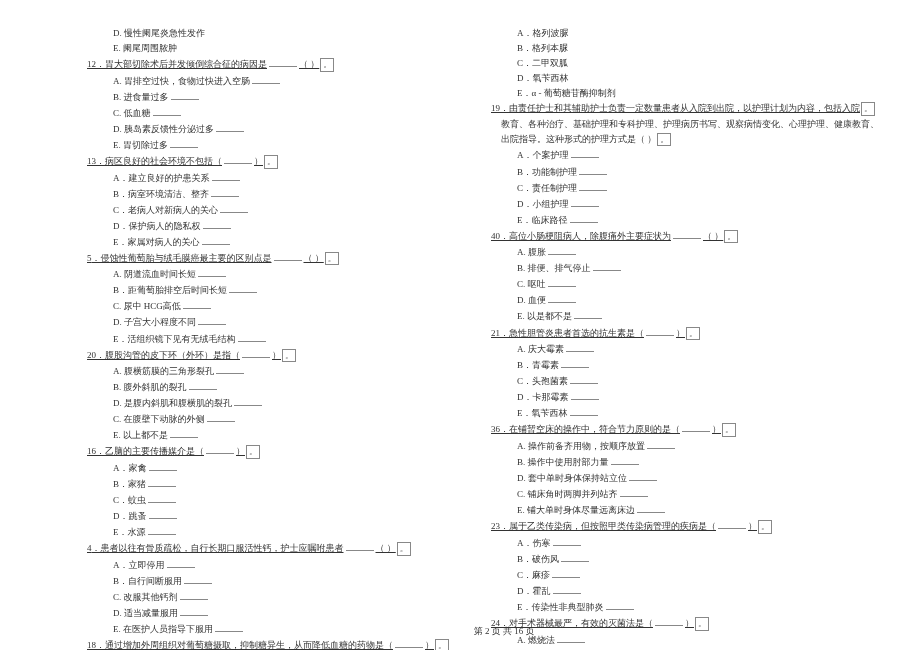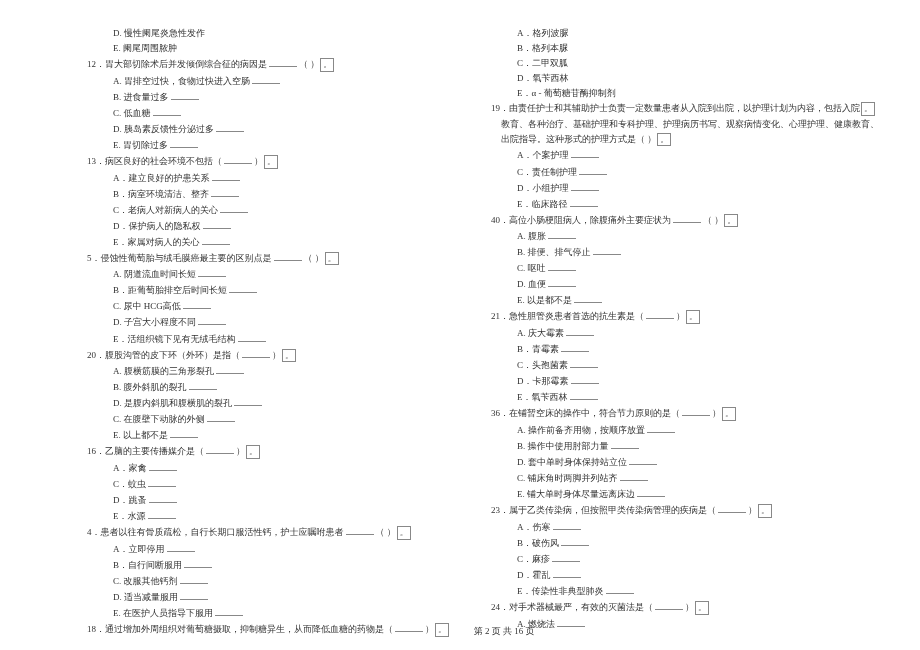--- a/index.html
+++ b/index.html
@@ -30,20 +30,21 @@
     white-space: nowrap;
   }
   .opt {
     padding-left: 38px;
   }
   .opt2 {
     padding-left: 22px;
   }
   .q {
     padding-left: 12px;
+    text-decoration: underline;
   }
   .blank {
     display: inline-block;
     border-bottom: 1px solid #888;
     min-width: 28px;
     height: 9px;
     vertical-align: baseline;
     margin: 0 2px;
   }
   .box {
@@ -88,20 +89,21 @@
       <div class="line opt">D. 子宫大小程度不同<span class="blank"></span></div>
       <div class="line opt">E．活组织镜下见有无绒毛结构<span class="blank"></span></div>
       <div class="line q"><span>20</span>．腹股沟管的皮下环（外环）是指（<span class="blank"></span>）<span class="box">。</span></div>
       <div class="line opt">A. 腹横筋膜的三角形裂孔<span class="blank"></span></div>
       <div class="line opt">B. 腹外斜肌的裂孔<span class="blank"></span></div>
       <div class="line opt">D. 是腹内斜肌和腹横肌的裂孔<span class="blank"></span></div>
       <div class="line opt">C. 在腹壁下动脉的外侧<span class="blank"></span></div>
       <div class="line opt">E. 以上都不是<span class="blank"></span></div>
       <div class="line q"><span>16</span>．乙脑的主要传播媒介是（<span class="blank"></span>）<span class="box">。</span></div>
       <div class="line opt">A．家禽<span class="blank"></span></div>
+      <div class="line opt">B．家猪<span class="blank"></span></div>
       <div class="line opt">C．蚊虫<span class="blank"></span></div>
       <div class="line opt">D．跳蚤<span class="blank"></span></div>
       <div class="line opt">E．水源<span class="blank"></span></div>
       <div class="line q"><span>4</span>．患者以往有骨质疏松，自行长期口服活性钙，护士应嘱咐患者<span class="blank"></span>（      ）<span class="box">。</span></div>
       <div class="line opt">A．立即停用<span class="blank"></span></div>
       <div class="line opt">B．自行间断服用<span class="blank"></span></div>
       <div class="line opt">C. 改服其他钙剂<span class="blank"></span></div>
       <div class="line opt">D. 适当减量服用<span class="blank"></span></div>
       <div class="line opt">E. 在医护人员指导下服用<span class="blank"></span></div>
       <div class="line q"><span>18</span>．通过增加外周组织对葡萄糖摄取，抑制糖异生，从而降低血糖的药物是（<span class="blank"></span>）<span class="box">。</span></div>
@@ -109,20 +111,21 @@
   <div class="col" id="right-col">
       <div class="line opt">A．格列波脲</div>
       <div class="line opt">B．格列本脲</div>
       <div class="line opt">C．二甲双胍</div>
       <div class="line opt">D．氧苄西林</div>
       <div class="line opt">E．α - 葡萄糖苷酶抑制剂</div>
       <div class="line q"><span>19</span>．由责任护士和其辅助护士负责一定数量患者从入院到出院，以护理计划为内容，包括入院<span class="box">。</span></div>
       <div class="line opt2">教育、各种治疗、基础护理和专科护理、护理病历书写、观察病情变化、心理护理、健康教育、</div>
       <div class="line opt2">出院指导。这种形式的护理方式是（           ）<span class="box">。</span></div>
       <div class="line opt">A．个案护理<span class="blank"></span></div>
+      <div class="line opt">B．功能制护理<span class="blank"></span></div>
       <div class="line opt">C．责任制护理<span class="blank"></span></div>
       <div class="line opt">D．小组护理<span class="blank"></span></div>
       <div class="line opt">E．临床路径<span class="blank"></span></div>
       <div class="line q"><span>40</span>．高位小肠梗阻病人，除腹痛外主要症状为<span class="blank"></span>（     ）<span class="box">。</span></div>
       <div class="line opt">A. 腹胀<span class="blank"></span></div>
       <div class="line opt">B. 排便、排气停止<span class="blank"></span></div>
       <div class="line opt">C. 呕吐<span class="blank"></span></div>
       <div class="line opt">D. 血便<span class="blank"></span></div>
       <div class="line opt">E. 以是都不是<span class="blank"></span></div>
       <div class="line q"><span>21</span>．急性胆管炎患者首选的抗生素是（<span class="blank"></span>）<span class="box">。</span></div>

